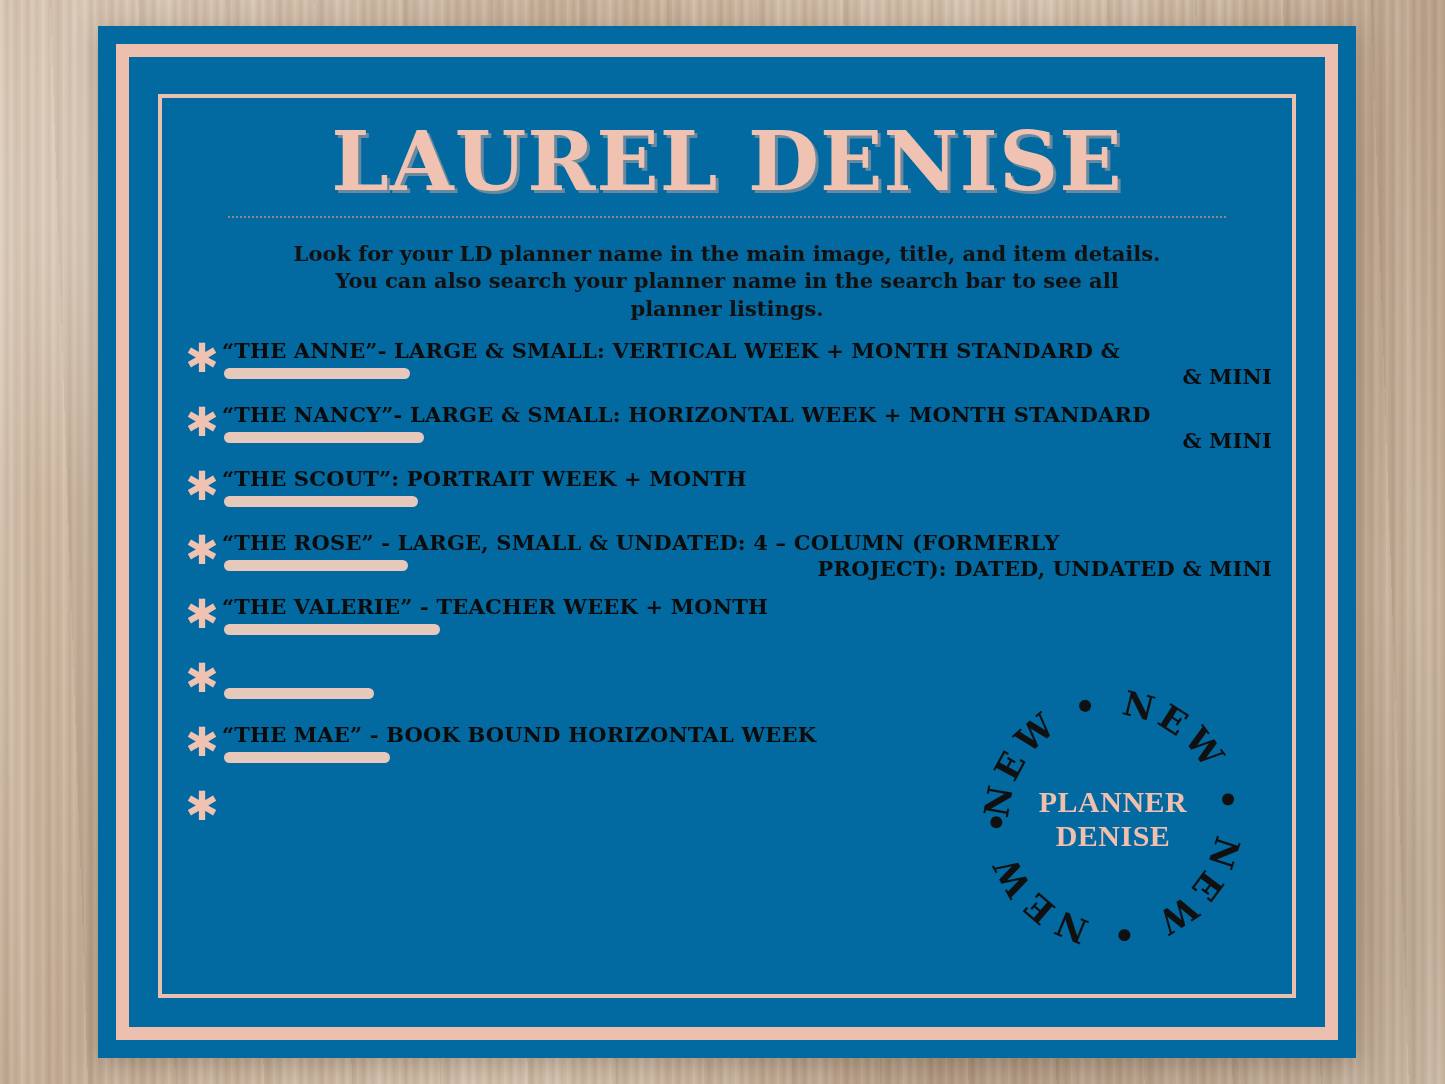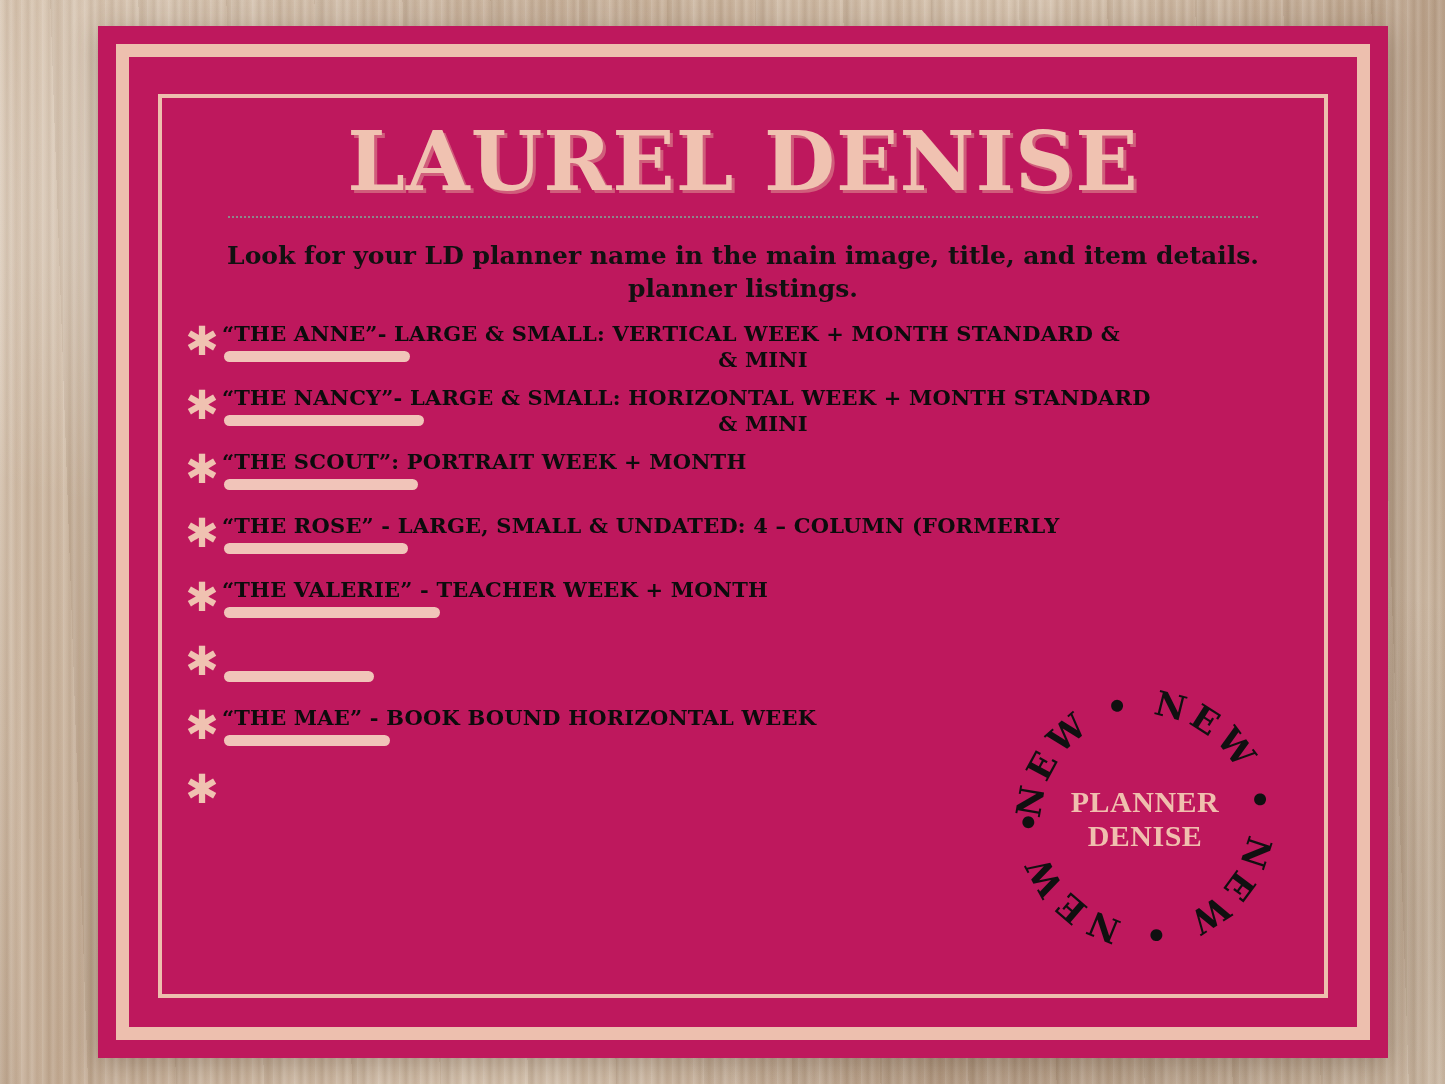--- a/index.html
+++ b/index.html
@@ -42,23 +42,22 @@
       radial-gradient(ellipse 60% 45% at 85% 85%, rgba(90,66,46,0.18), rgba(0,0,0,0) 70%);
   }
 
   
   .sheet {
     position: absolute;
     left: 98px;
     top: 26px;
     width: 1258px;
     height: 1032px;
-    background: #be185d;
+    background: #0369a1;
     box-shadow: 0 6px 26px rgba(70,50,34,0.30);
-    padding-left: 32px;
   }
   .frame-outer {
     position: absolute;
     left: 18px;
     top: 18px;
     right: 18px;
     bottom: 18px;
     border: 13px solid #edbfae;
   }
   .frame-inner {
@@ -94,21 +93,21 @@
   .divider {
     margin: 14px 46px 0 46px;
     border-top: 2px dotted #8a8a8a;
   }
 
   .intro {
     text-align: center;
     color: #111111;
     font-family: "DejaVu Serif", serif;
     font-weight: bold;
-    font-size: 25px;
+    font-size: 21px;
     line-height: 1.30;
     margin: 22px 18px 0 18px;
   }
 
   .list {
     margin-top: 16px;
     position: relative;
   }
 
   .row {
@@ -137,21 +136,21 @@
     font-size: 21px;
     line-height: 1.26;
     letter-spacing: 0.2px;
     position: relative;
   }
   .row-text .second {
     display: block;
     text-align: right;
   }
   .row-text .second.center {
-    text-align: center;
+    text-align: right;
   }
 
   
   .swash {
     position: absolute;
     height: 11px;
     background: #f3cdbe;
     border-radius: 6px;
     opacity: 0.95;
     left: 44px;
@@ -192,20 +191,21 @@
   <div class="frame-inner"></div>
 
   <div class="content">
 
     <h1 class="brand-title">LAUREL DENISE</h1>
 
     <div class="divider"></div>
 
     <div class="intro">
       <div>Look for your LD planner name in the main image, title, and item details.</div>
+      <div>You can also search your planner name in the search bar to see all</div>
       <div>planner listings.</div>
     </div>
 
     <div class="list">
 
       <div class="row">
         <div class="star">✱</div>
         <div class="row-text">
           <span>“THE ANNE”- LARGE &amp; SMALL:   VERTICAL WEEK + MONTH STANDARD &amp;</span>
           <span class="second center">&amp; MINI</span>
@@ -227,20 +227,21 @@
         <div class="row-text">
           <span>“THE SCOUT”:   PORTRAIT WEEK + MONTH</span>
           <span class="swash" style="width:194px; top:32px; left:2px;"></span>
         </div>
       </div>
 
       <div class="row">
         <div class="star">✱</div>
         <div class="row-text">
           <span>“THE ROSE” -  LARGE, SMALL &amp; UNDATED:   4 – COLUMN (FORMERLY</span>
+          <span class="second">PROJECT): DATED, UNDATED &amp; MINI</span>
           <span class="swash" style="width:184px; top:32px; left:2px;"></span>
         </div>
       </div>
 
       <div class="row">
         <div class="star">✱</div>
         <div class="row-text">
           <span>“THE VALERIE” -  TEACHER WEEK + MONTH</span>
           <span class="swash" style="width:216px; top:32px; left:2px;"></span>
         </div>

